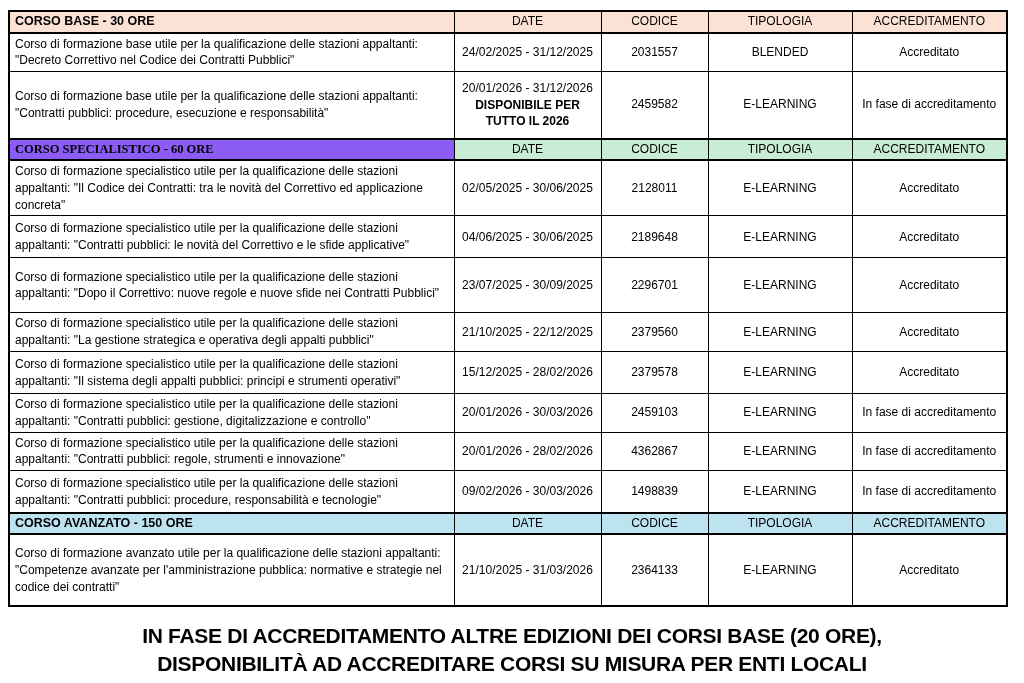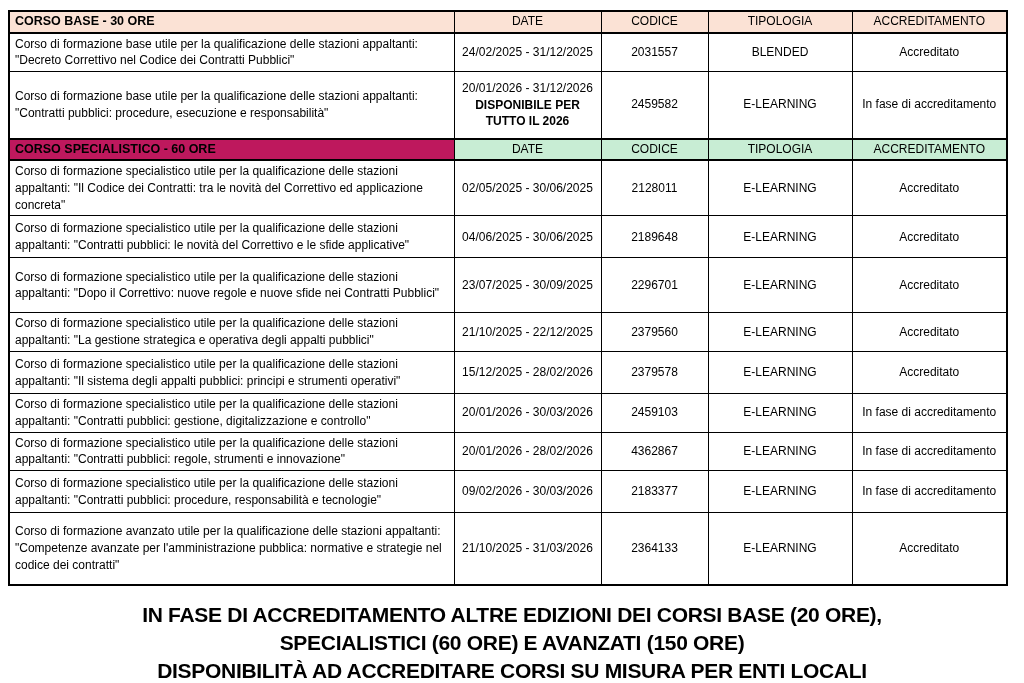--- a/index.html
+++ b/index.html
@@ -73,21 +73,21 @@
       <td class="c">
         <span>20/01/2026 - 31/12/2026</span>
         <span class="note">DISPONIBILE PER TUTTO IL 2026</span>
       </td>
       <td class="c">2459582</td>
       <td class="c">E-LEARNING</td>
       <td class="c">In fase di accreditamento</td>
     </tr>
 
     <tr class="sec h18">
-      <td class="title" style="background: #be185d;">CORSO SPECIALISTICO - 60 ORE</td>
+      <td class="title" style="background: #8b5cf6; font-family: Liberation Serif, serif;">CORSO SPECIALISTICO - 60 ORE</td>
       <td class="ch" style="background: rgb(200, 237, 212);">DATE</td>
       <td class="ch" style="background: rgb(200, 237, 212);">CODICE</td>
       <td class="ch" style="background: rgb(200, 237, 212);">TIPOLOGIA</td>
       <td class="ch" style="background: rgb(200, 237, 212);">ACCREDITAMENTO</td>
     </tr>
     <tr class="h55">
       <td class="desc">Corso di formazione specialistico utile per la qualificazione delle stazioni appaltanti: "Il Codice dei Contratti: tra le novità del Correttivo ed applicazione concreta"</td>
       <td class="c">02/05/2025 - 30/06/2025</td>
       <td class="c">2128011</td>
       <td class="c">E-LEARNING</td>
@@ -131,33 +131,39 @@
     <tr class="h36">
       <td class="desc">Corso di formazione specialistico utile per la qualificazione delle stazioni appaltanti: "Contratti pubblici: regole, strumenti e innovazione"</td>
       <td class="c">20/01/2026 - 28/02/2026</td>
       <td class="c">4362867</td>
       <td class="c">E-LEARNING</td>
       <td class="c">In fase di accreditamento</td>
     </tr>
     <tr class="h42">
       <td class="desc">Corso di formazione specialistico utile per la qualificazione delle stazioni appaltanti: "Contratti pubblici: procedure, responsabilità e tecnologie"</td>
       <td class="c">09/02/2026 - 30/03/2026</td>
-      <td class="c">2183377</td>
+      <td class="c">1498839</td>
       <td class="c">E-LEARNING</td>
       <td class="c">In fase di accreditamento</td>
     </tr>
 
+    <tr class="sec h18">
+      <td class="title" style="background: rgb(189, 227, 241);">CORSO AVANZATO - 150 ORE</td>
+      <td class="ch" style="background: rgb(189, 227, 241);">DATE</td>
+      <td class="ch" style="background: rgb(189, 227, 241);">CODICE</td>
+      <td class="ch" style="background: rgb(189, 227, 241);">TIPOLOGIA</td>
+      <td class="ch" style="background: rgb(189, 227, 241);">ACCREDITAMENTO</td>
+    </tr>
     <tr class="h58">
       <td class="desc">Corso di formazione avanzato utile per la qualificazione delle stazioni appaltanti: "Competenze avanzate per l'amministrazione pubblica: normative e strategie nel codice dei contratti"</td>
       <td class="c">21/10/2025 - 31/03/2026</td>
       <td class="c">2364133</td>
       <td class="c">E-LEARNING</td>
       <td class="c">Accreditato</td>
     </tr>
 
   </tbody>
 </table>
 
 <div class="footer">
   <div>IN FASE DI ACCREDITAMENTO ALTRE EDIZIONI DEI CORSI BASE (20 ORE),</div>
-  <div>SPECIALISTICI (60 ORE) E AVANZATI (150 ORE)</div>
   <div>DISPONIBILITÀ AD ACCREDITARE CORSI SU MISURA PER ENTI LOCALI</div>
 </div>
 
 </body></html>

